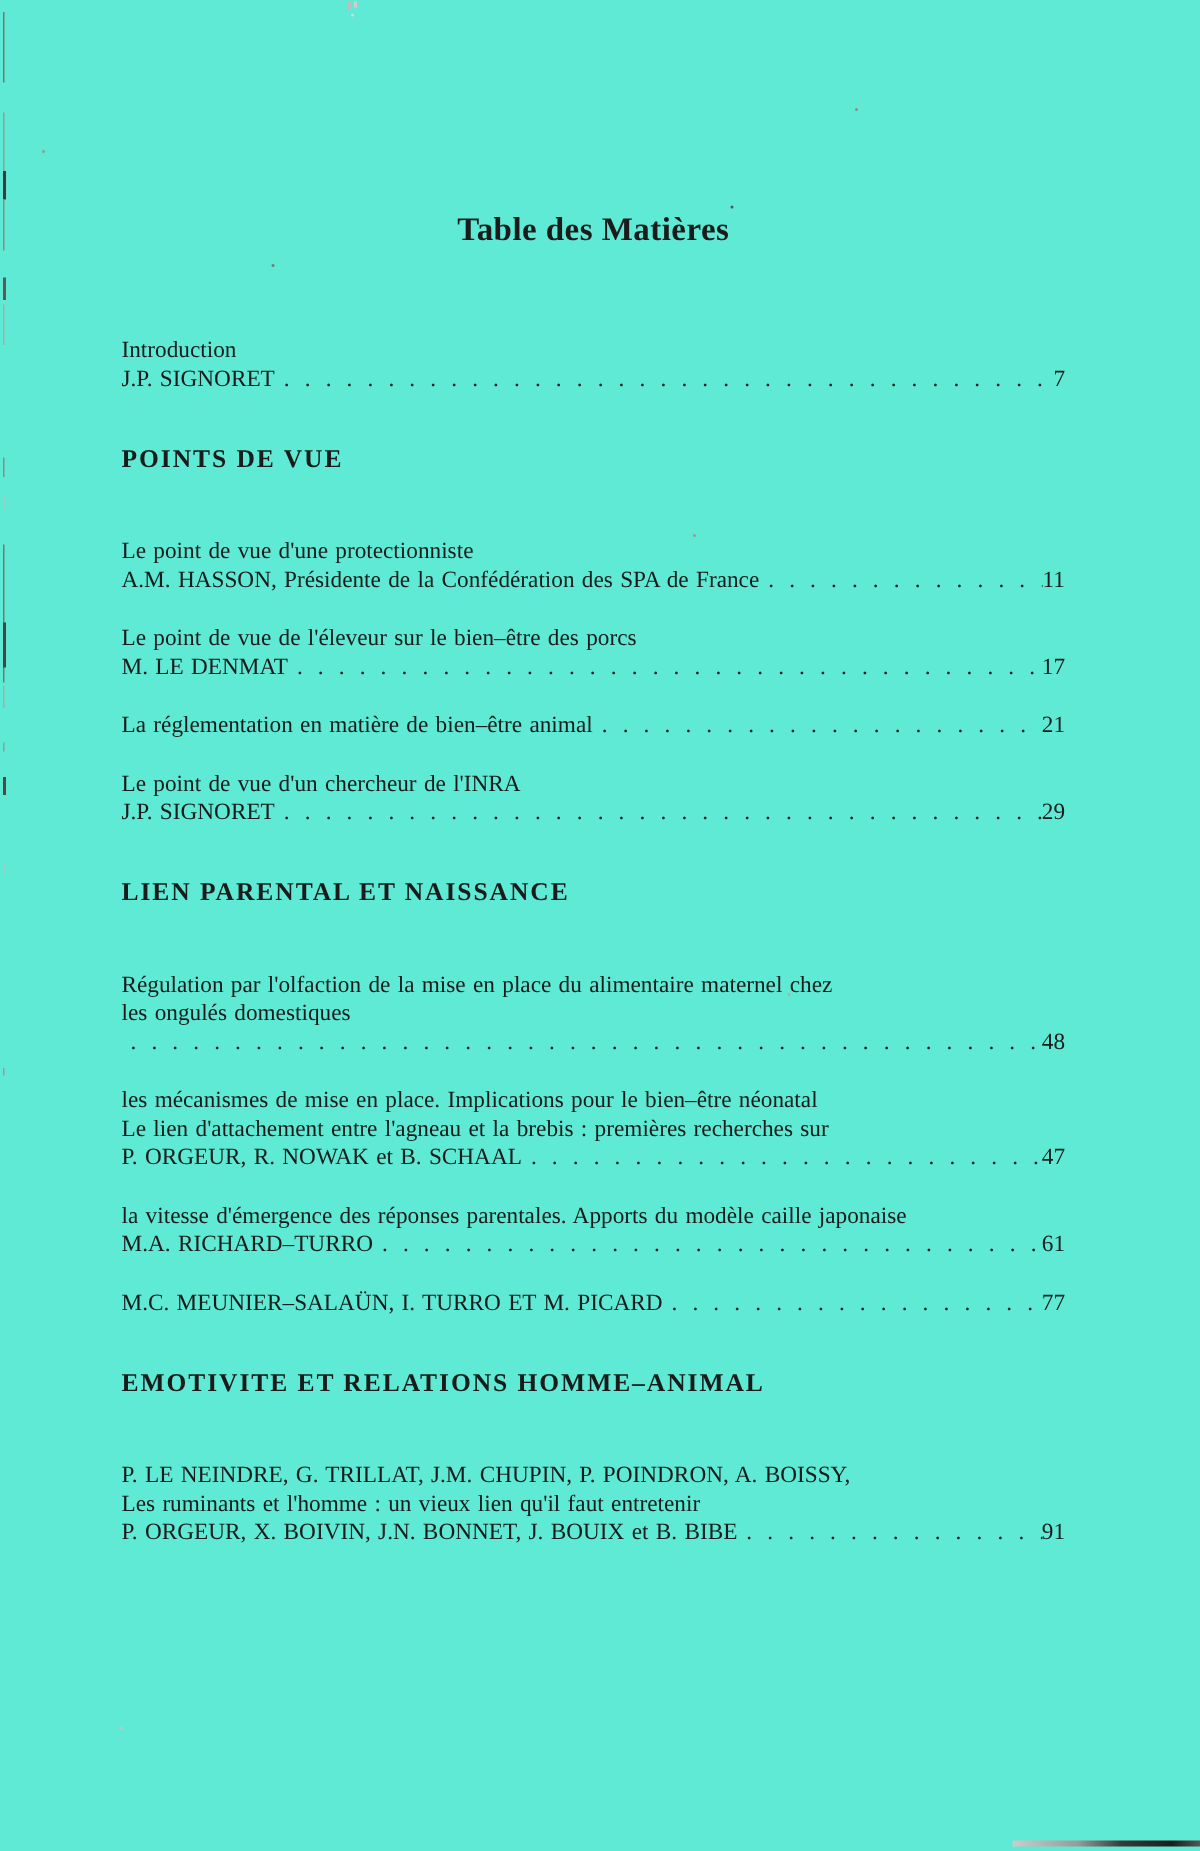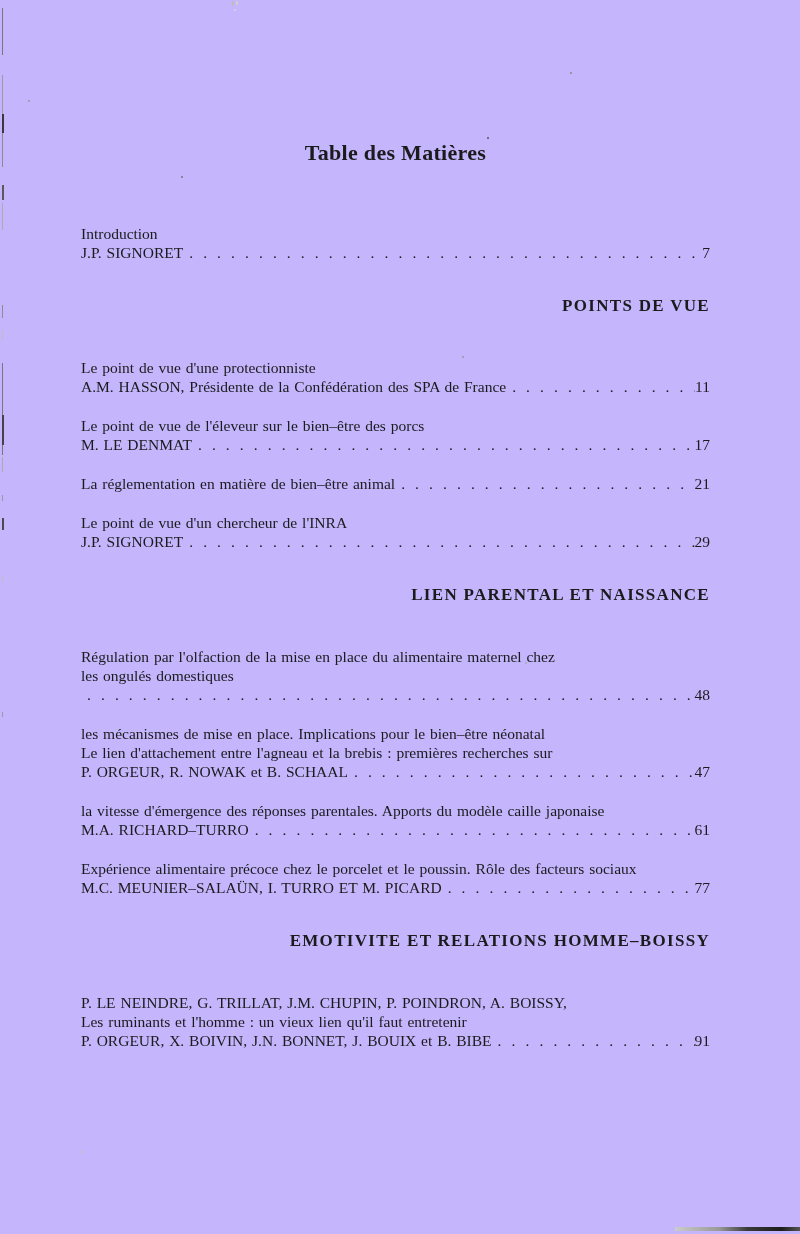--- a/index.html
+++ b/index.html
@@ -2,41 +2,41 @@
 <html><head>
 <meta charset="utf-8">
 <style>
   * { margin: 0; padding: 0; box-sizing: border-box; }
   html, body { background: #ffffff; }
   body { width: 800px; }
   .page {
     position: relative;
     width: 800px;
     height: 1234px;
-    background: #c4b5fd;
+    background: #5eead4;
     overflow: hidden;
     font-family: "Liberation Serif", "DejaVu Serif", serif;
     color: #1b1b1b;
   }
   .content {
     position: relative;
     padding: 0 90px 0 81px; 
   }
   h1.doc-title {
     font-size: 22px;
     font-weight: bold;
     text-align: center;
     line-height: 28px;
     margin: 139px 0 57px 0;
     letter-spacing: 0.3px;
   }
   h2.shead {
     font-size: 17px;
     font-weight: bold;
-    text-align: right;
+    text-align: left;
     line-height: 20px;
     letter-spacing: 1.3px;
     margin: 34px 0 42px 0;
   }
   .entry { margin: 4px 0 20px 0; }
   .line, .lrow {
     font-size: 15.5px;
     line-height: 19px;
     word-spacing: 1px;
     white-space: nowrap;
@@ -177,31 +177,30 @@
       <div class="entry">
         <div class="line">la vitesse d'émergence des réponses parentales. Apports du modèle caille japonaise</div>
         <div class="lrow">
           <span class="ltxt">M.A. RICHARD–TURRO</span>
           <span class="dots">. . . . . . . . . . . . . . . . . . . . . . . . . . . . . . . . . . . . . . . . . . . . . . . . . . . . . . . . . . . . . . . . . . . . . . . . . . . . . . . .</span>
           <span class="pnum">61</span>
         </div>
       </div>
 
       <div class="entry">
-        <div class="line">Expérience alimentaire précoce chez le porcelet et le poussin. Rôle des facteurs sociaux</div>
         <div class="lrow">
           <span class="ltxt">M.C. MEUNIER–SALAÜN, I. TURRO ET M. PICARD</span>
           <span class="dots">. . . . . . . . . . . . . . . . . . . . . . . . . . . . . . . . . . . . . . . . . . . . . . . . . . . . . . . . . . . . . . . . . . . . . . . . . . . . . . . .</span>
           <span class="pnum">77</span>
         </div>
       </div>
     </section>
 
     <section>
-      <h2 class="shead">EMOTIVITE ET RELATIONS HOMME–BOISSY</h2>
+      <h2 class="shead">EMOTIVITE ET RELATIONS HOMME–ANIMAL</h2>
 
       <div class="entry">
         <div class="line">P. LE NEINDRE, G. TRILLAT, J.M. CHUPIN, P. POINDRON, A. BOISSY,</div>
         <div class="line">Les ruminants et l'homme : un vieux lien qu'il faut entretenir</div>
         <div class="lrow">
           <span class="ltxt">P. ORGEUR, X. BOIVIN, J.N. BONNET, J. BOUIX et B. BIBE</span>
           <span class="dots">. . . . . . . . . . . . . . . . . . . . . . . . . . . . . . . . . . . . . . . . . . . . . . . . . . . . . . . . . . . . . . . . . . . . . . . . . . . . . . . .</span>
           <span class="pnum">91</span>
         </div>
       </div>

